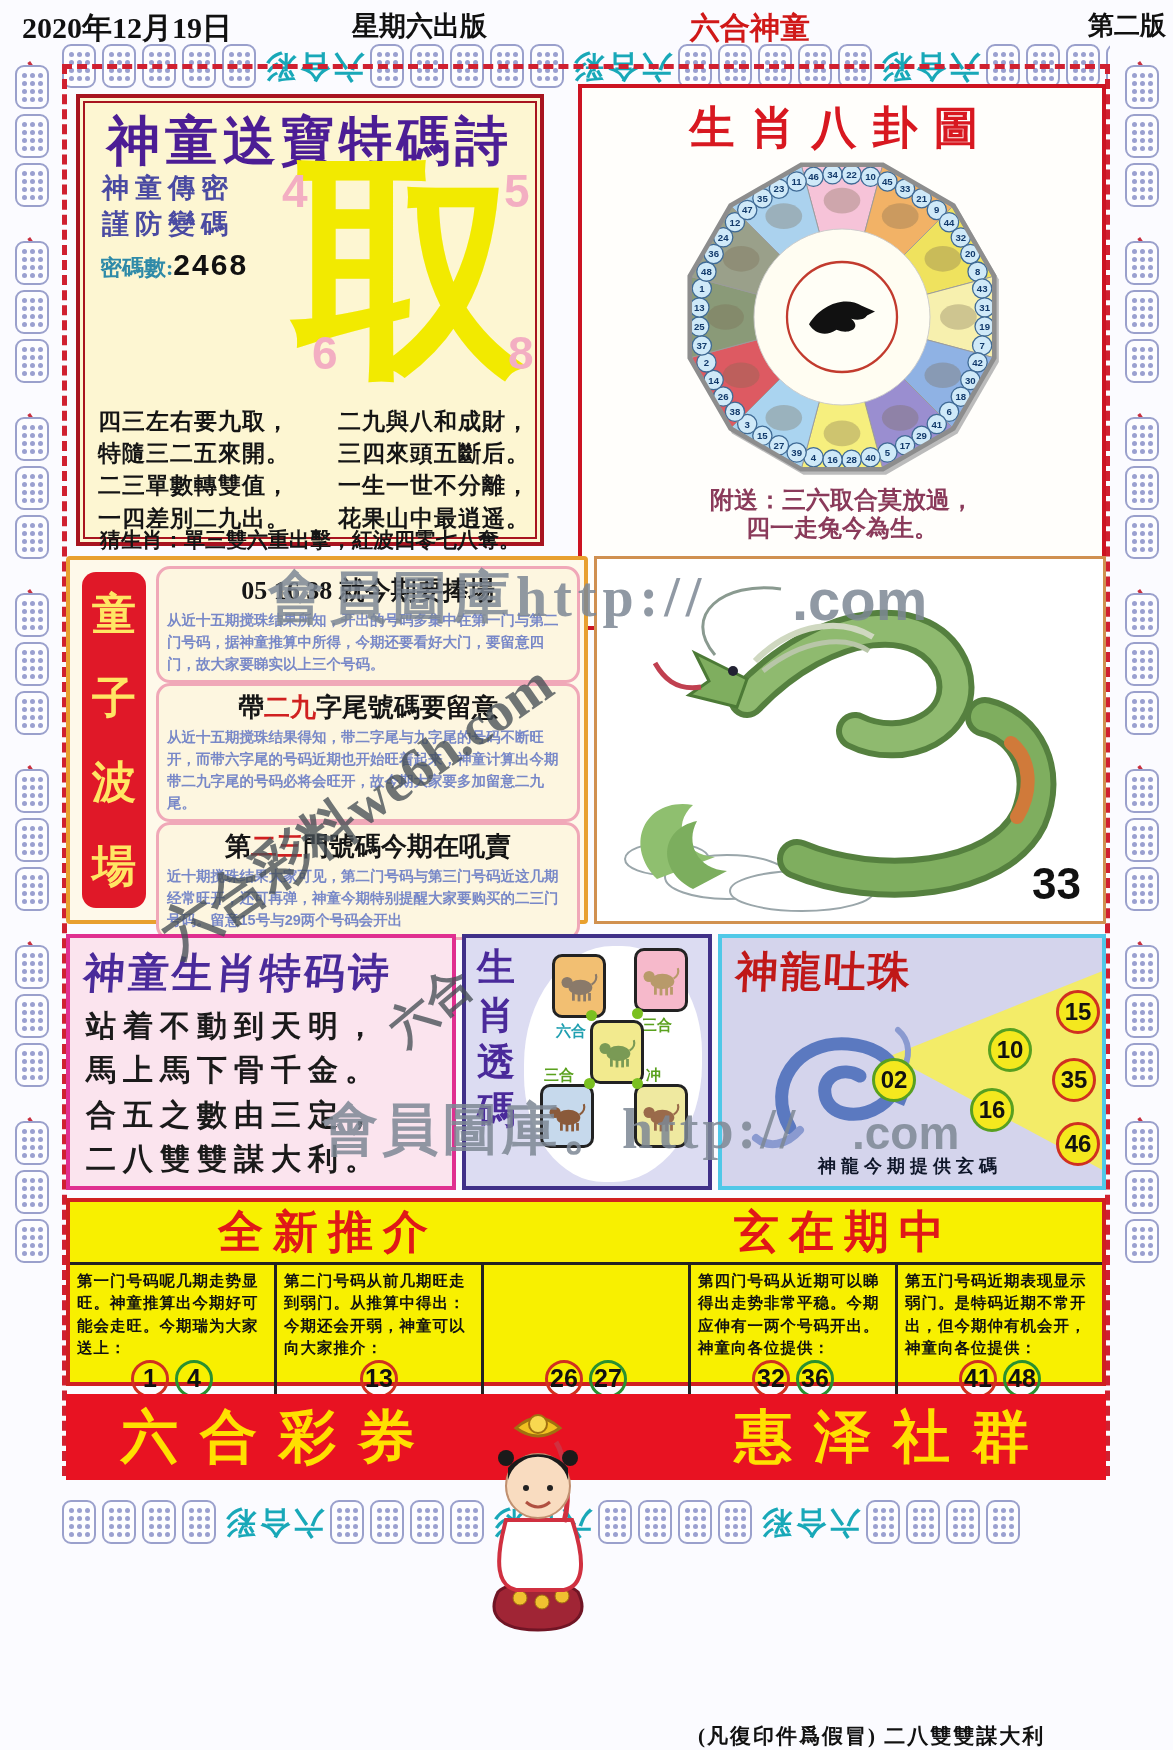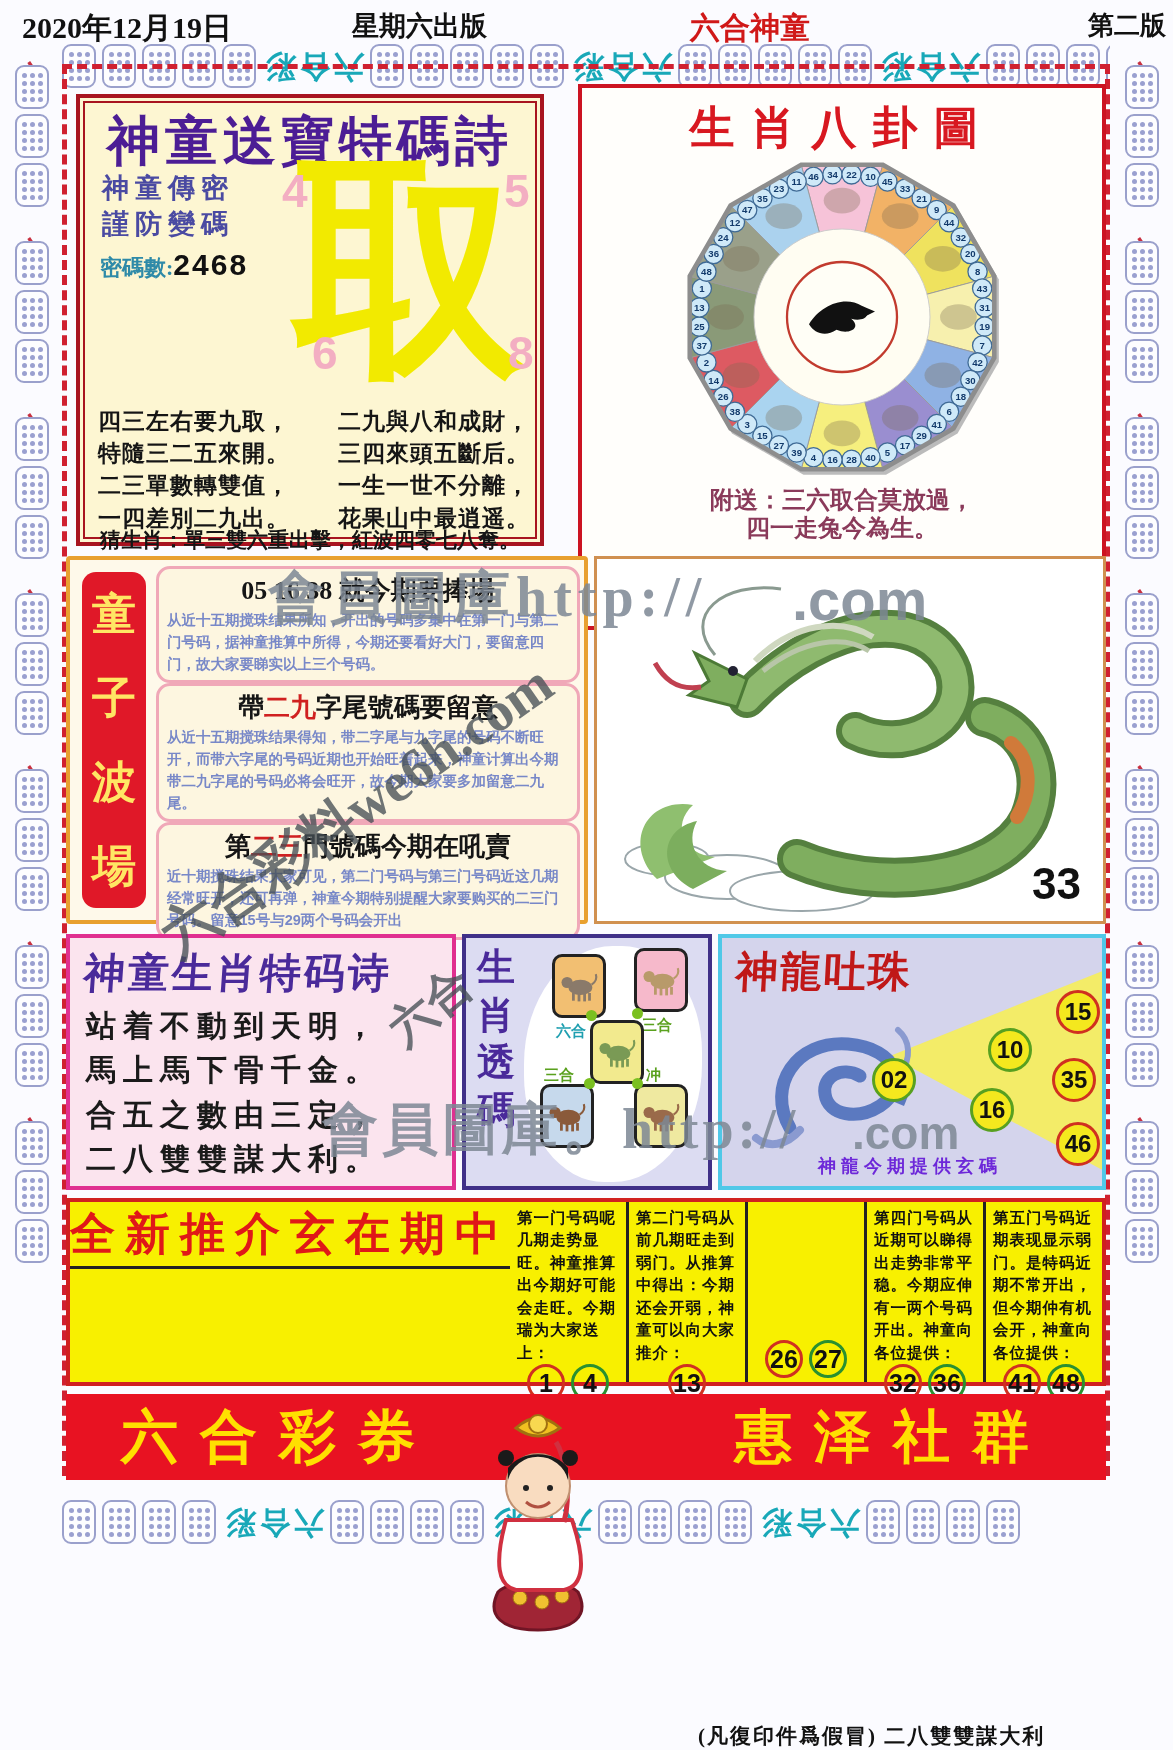--- a/index.html
+++ b/index.html
@@ -57,26 +57,26 @@
   
   #p6{left:462px;top:934px;width:250px;height:256px;background:#dcdcf2;border:4px solid #403088;}
   #p6 .t{position:absolute;left:8px;top:6px;width:44px;font-size:38px;font-weight:bold;color:#4a2a9a;line-height:1.25;text-align:center;}
   #p6 .cloud{position:absolute;left:58px;top:8px;width:178px;height:236px;background:#fff;border-radius:50% 45% 50% 45%;}
   .atile{position:absolute;box-sizing:border-box;width:54px;height:64px;border:3px solid #222;border-radius:10px;display:flex;align-items:center;justify-content:center;}
   .alab{position:absolute;font-size:15px;font-weight:bold;}
   .greendot{position:absolute;width:11px;height:11px;border-radius:50%;background:#7ac020;}
   
   #p7{left:718px;top:934px;width:388px;height:256px;background:#d4d4ec;border:4px solid #50c8e8;overflow:hidden;}
   #p7 .t{position:absolute;left:14px;top:6px;font-size:42px;font-weight:bold;color:#c01818;letter-spacing:2px;transform:skewX(-3deg);}
-  #p7 .cap{position:absolute;left:96px;bottom:8px;font-size:18px;font-weight:bold;color:#6d28d9;letter-spacing:5px;}
+  #p7 .cap{position:absolute;left:96px;bottom:8px;font-size:18px;font-weight:bold;color:#0f172a;letter-spacing:5px;}
   .ball{position:absolute;width:44px;height:44px;border-radius:50%;background:#f4e81e;display:flex;align-items:center;justify-content:center;
         font-size:24px;font-weight:bold;color:#111;box-sizing:border-box;}
   .ball.red{border:3px solid #d03020;} .ball.green{border:3px solid #58a020;}
   
-  #p8{left:66px;top:1198px;width:1040px;height:188px;background:#f8f000;border:4px solid #d02020;display:flex;}
+  #p8{left:66px;top:1198px;width:1040px;height:188px;background:#f8f000;border:4px solid #d02020;display:flex;flex-direction:column;}
   #p8 .hrow{display:flex;justify-content:space-around;align-items:center;height:64px;border-bottom:3px solid #222;}
   #p8 .hrow span{font-size:45px;font-weight:bold;color:#e01818;letter-spacing:10px;}
   #p8 #tcols{flex:1;display:flex;}
   .tcol{flex:1;border-right:3px solid #222;padding:5px 7px 4px;display:flex;flex-direction:column;box-sizing:border-box;}
   .tcol:last-child{border-right:none;}
   .tcol-text{font-size:15.5px;font-weight:bold;color:#111;line-height:1.45;letter-spacing:1px;}
   .tcol-nums{margin-top:auto;display:flex;justify-content:center;gap:6px;}
   .numcirc{width:38px;height:38px;border-radius:50%;display:flex;align-items:center;justify-content:center;font-size:25px;font-weight:bold;color:#111;box-sizing:border-box;}
   .numcirc.red{border:3px solid #d03020;} .numcirc.green{border:3px solid #2a9030;}
   

